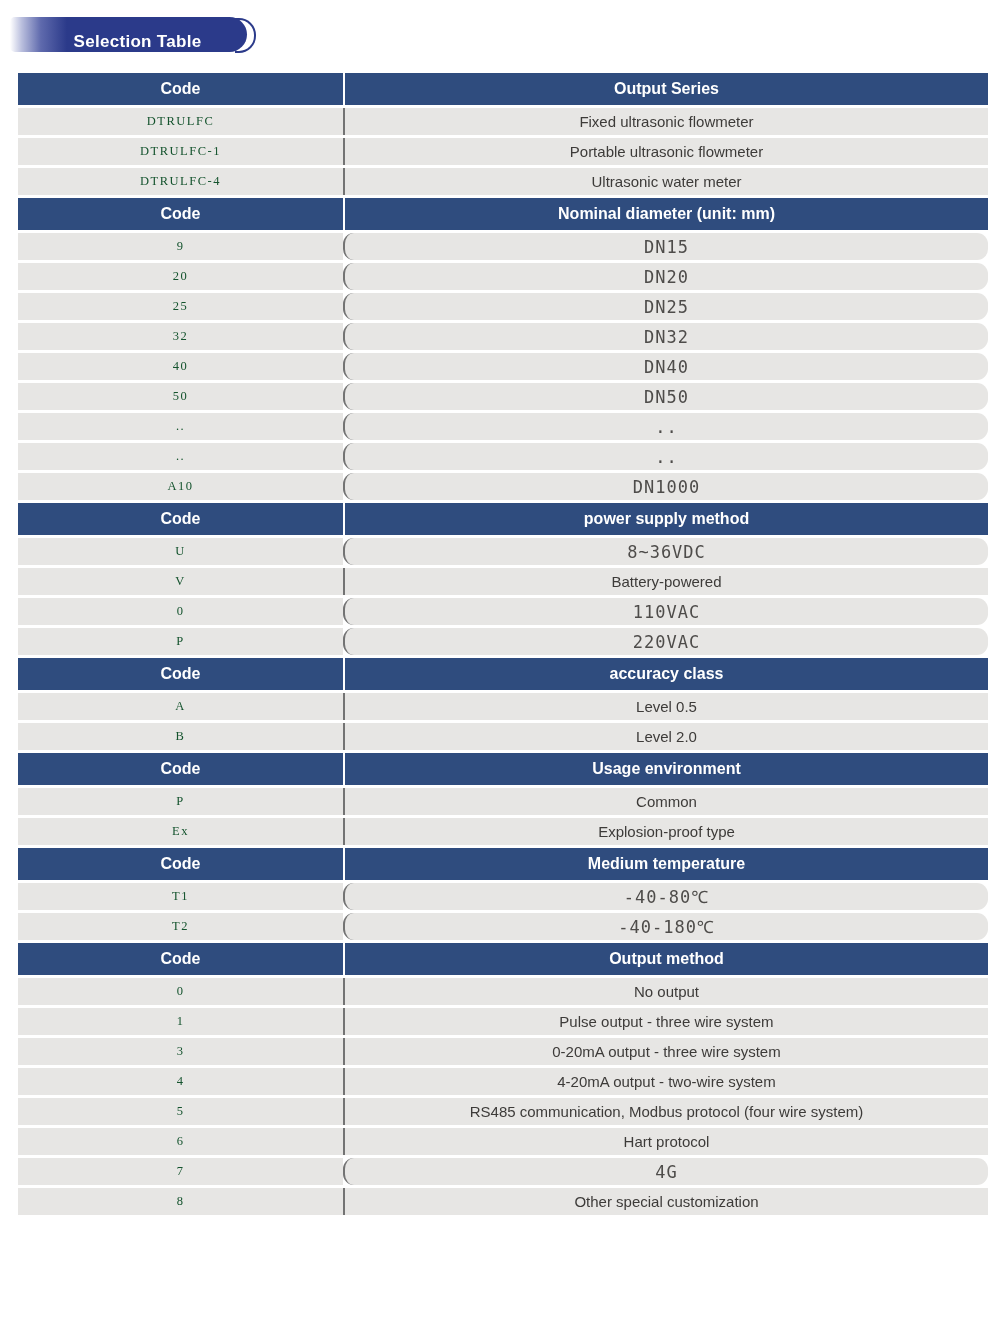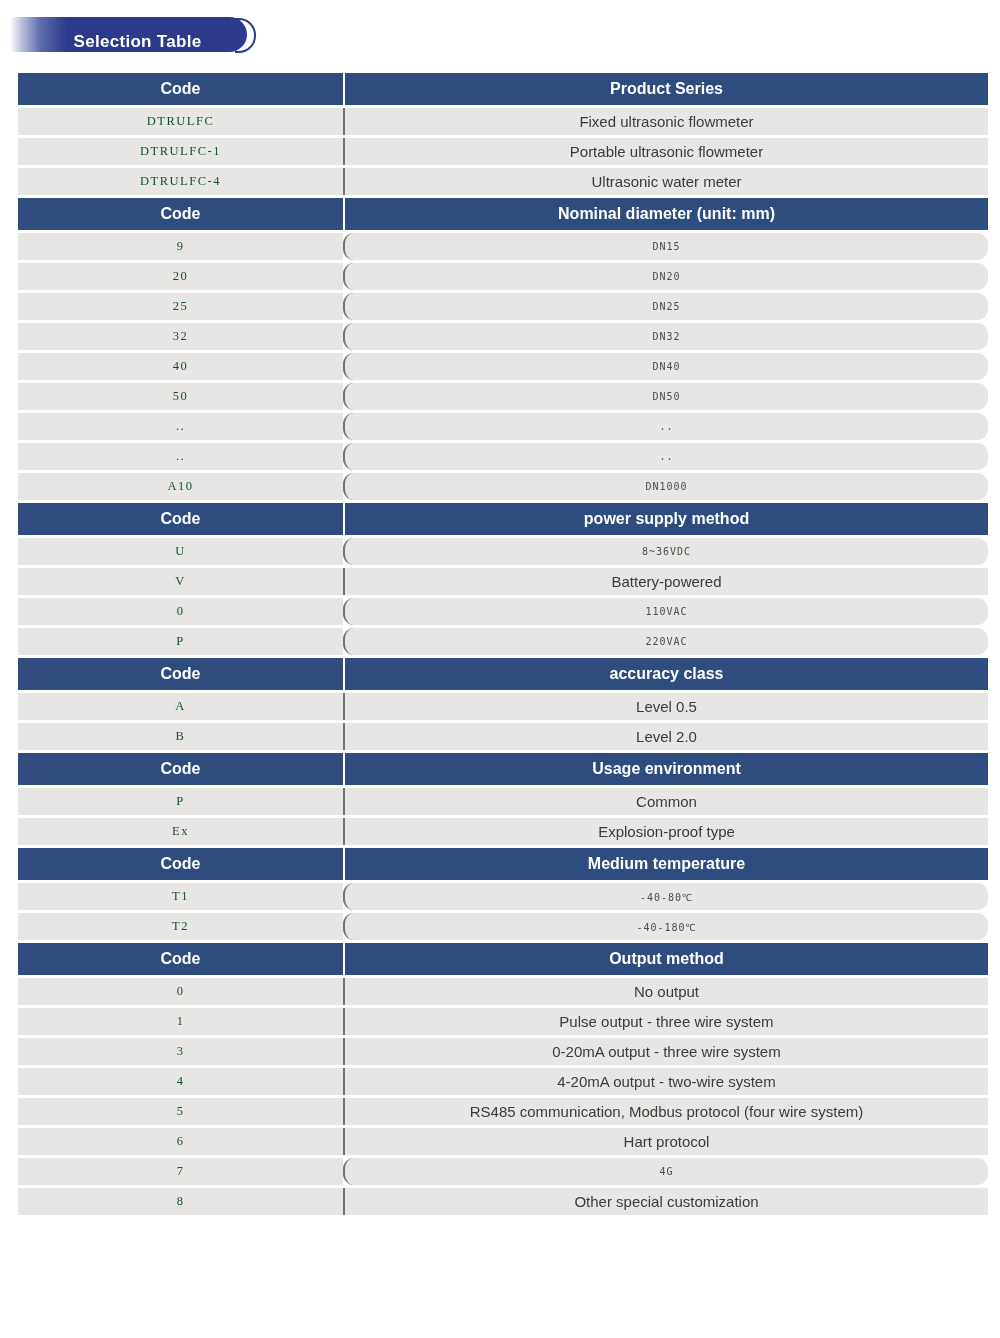--- a/index.html
+++ b/index.html
@@ -88,39 +88,39 @@
     color: #14532d;
     letter-spacing: 1.5px;
   }
   .data-row td.value-cell {
     border-left: 2px solid #737373;
     font-size: 15px;
     color: #3d3b39;
   }
   .data-row td.value-cell.mono {
     font-family: "DejaVu Sans Mono", monospace;
-    font-size: 10px;
+    font-size: 17px;
     color: #4e4c4a;
     letter-spacing: 1px;
     border-radius: 11px;
   }
 </style>
 </head>
 <body>
 
 <div class="title-badge">
   <span class="title-text">Selection Table</span>
   <span class="crescent"></span>
 </div>
 
 <table class="sel-table">
   <tbody id="table-body">
       <tr class="head-row">
         <th class="code-col">Code</th>
-        <th class="title-col">Product Series</th>
+        <th class="title-col">Output Series</th>
       </tr>
       <tr class="data-row">
         <td class="code-cell">DTRULFC</td>
         <td class="value-cell">Fixed ultrasonic flowmeter</td>
       </tr>
       <tr class="data-row">
         <td class="code-cell">DTRULFC-1</td>
         <td class="value-cell">Portable ultrasonic flowmeter</td>
       </tr>
       <tr class="data-row">

